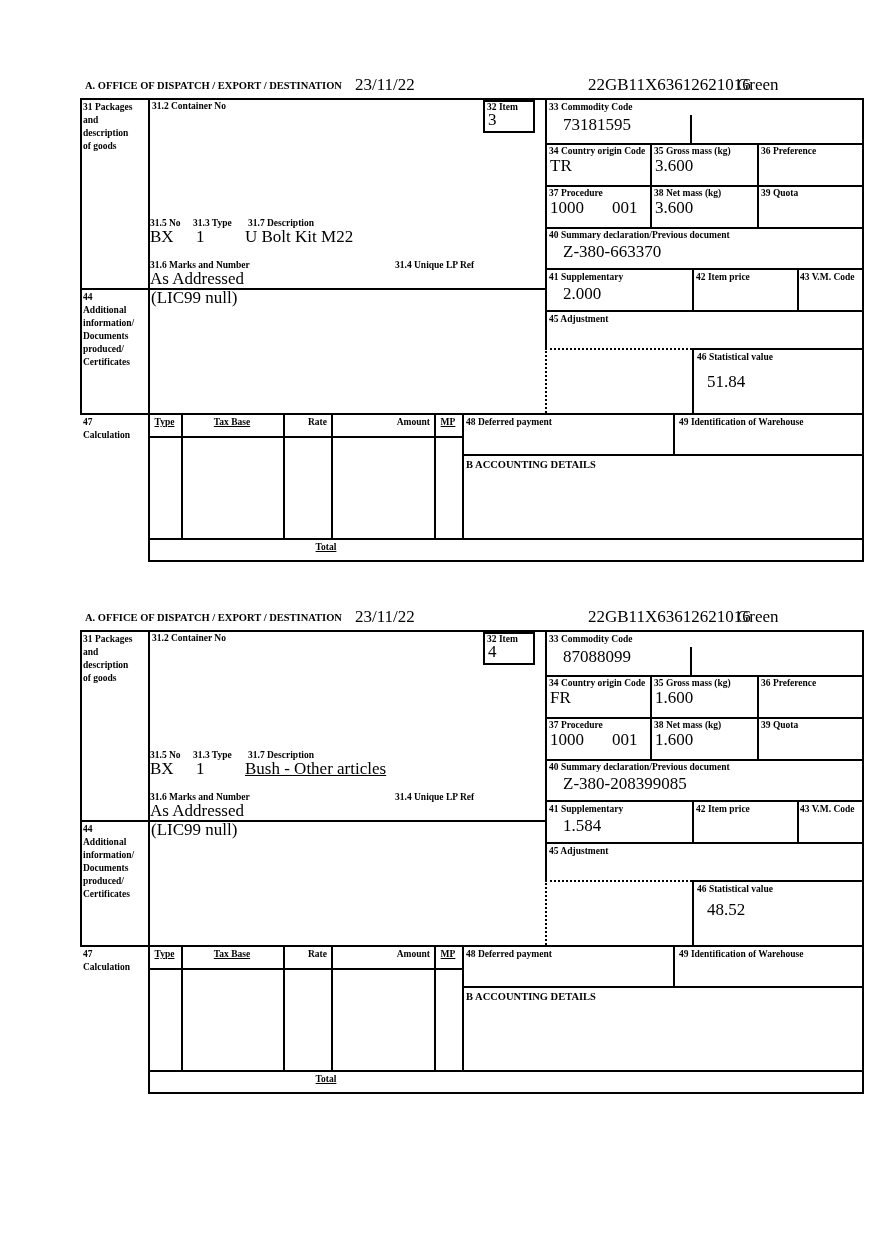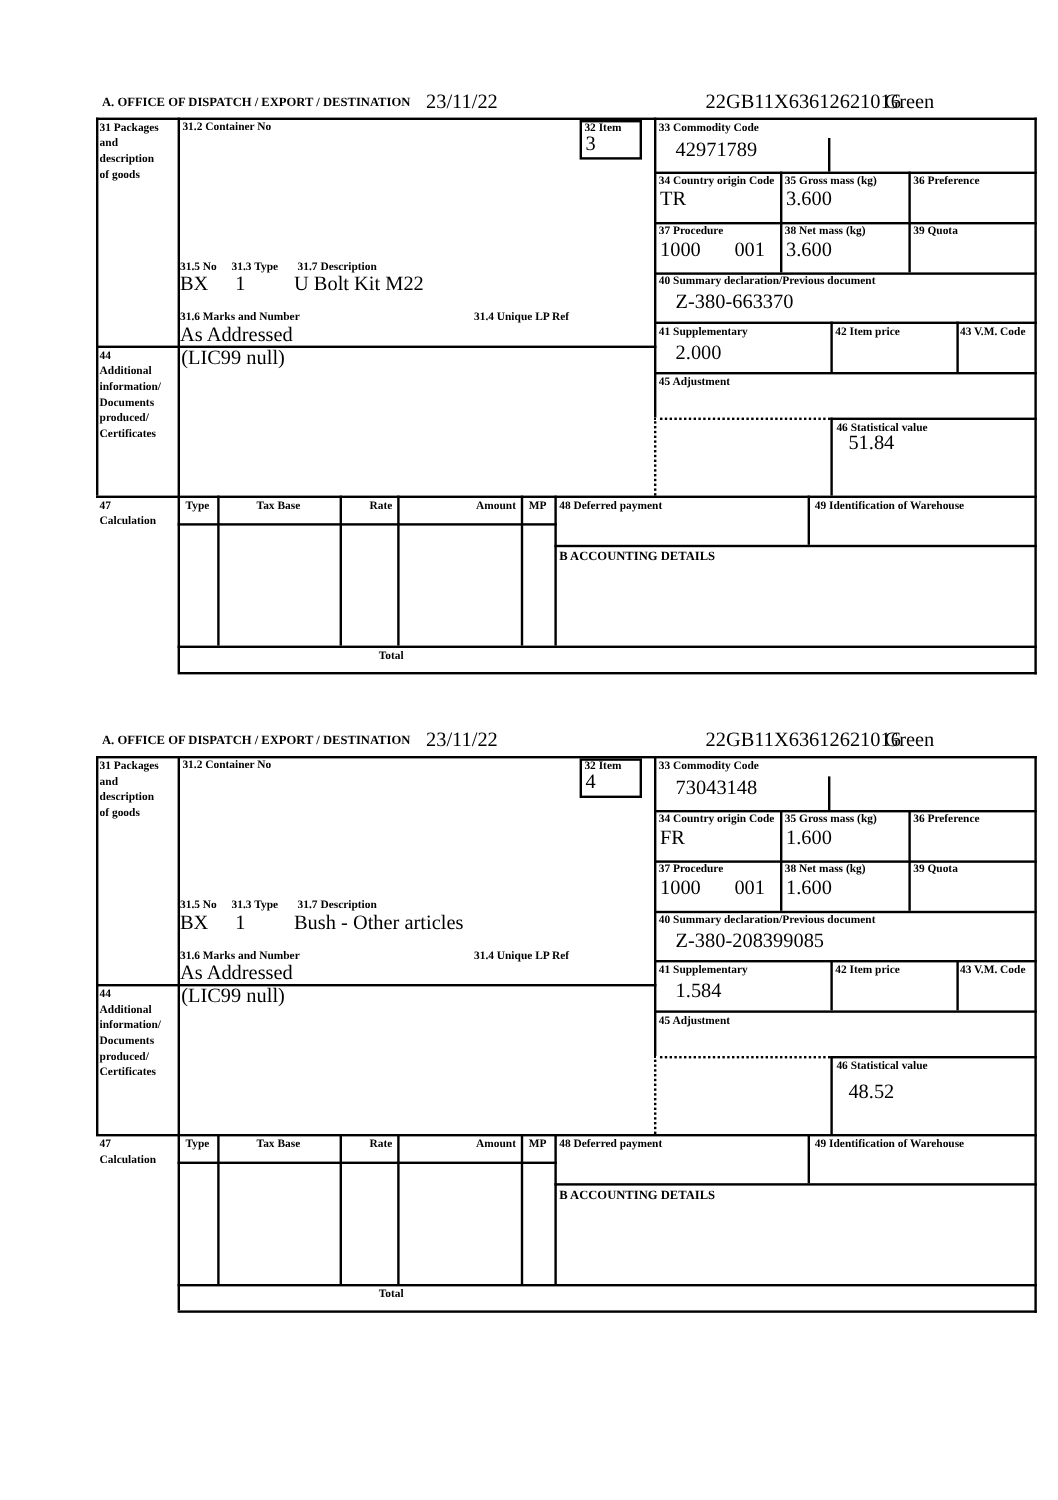--- a/index.html
+++ b/index.html
@@ -11,21 +11,21 @@
   .hl{position:absolute;background:#000;height:2px;}
   .vl{position:absolute;background:#000;width:2px;}
   .hd{position:absolute;height:0;border-top:2px dotted #000;}
   .vd{position:absolute;width:0;border-left:2px dotted #000;}
   .lab{position:absolute;font-weight:bold;font-size:9.5px;line-height:11px;white-space:nowrap;}
   .lab.blk span{display:block;line-height:13px;}
   .val{position:absolute;font-size:17px;line-height:16px;white-space:nowrap;}
   .hbig{position:absolute;font-weight:bold;font-size:10.5px;white-space:nowrap;}
   .itembox{position:absolute;left:483px;top:25px;width:52px;height:33px;
            border:2px solid #000;box-sizing:border-box;}
-  .ctr{text-align:center;}
+  .ctr{text-align:center;text-decoration:underline;}
   .rgt{text-align:right;padding-right:4px;box-sizing:border-box;}
 </style>
 </head>
 <body>
 
 <section class="form form-0">
 
   <div class="hbig" style="left:85px;top:5px;">A. OFFICE OF DISPATCH / EXPORT / DESTINATION</div>
   <div class="val" style="left:355px;top:2px;">23/11/22</div>
   <div class="val" style="left:588px;top:2px;">22GB11X63612621016</div>
@@ -70,21 +70,21 @@
     <span>and</span>
     <span>description</span>
     <span>of goods</span>
   </div>
   <div class="lab" style="left:152px;top:26px;">31.2 Container No</div>
 
   <div class="lab" style="left:487px;top:27px;">32 Item</div>
   <div class="val" style="left:488px;top:37px;">3</div>
 
   <div class="lab" style="left:549px;top:27px;">33 Commodity Code</div>
-  <div class="val" style="left:563px;top:42px;">42971789</div>
+  <div class="val" style="left:563px;top:42px;">73181595</div>
 
   <div class="lab" style="left:549px;top:71px;">34 Country origin Code</div>
   <div class="val" style="left:550px;top:83px;">TR</div>
   <div class="lab" style="left:654px;top:71px;">35 Gross mass (kg)</div>
   <div class="val" style="left:655px;top:83px;">3.600</div>
   <div class="lab" style="left:761px;top:71px;">36 Preference</div>
 
   <div class="lab" style="left:549px;top:113px;">37 Procedure</div>
   <div class="val" style="left:550px;top:125px;">1000</div>
   <div class="val" style="left:612px;top:125px;">001</div>
@@ -95,21 +95,21 @@
   <div class="lab" style="left:549px;top:155px;">40 Summary declaration/Previous document</div>
   <div class="val" style="left:563px;top:169px;">Z-380-663370</div>
 
   <div class="lab" style="left:549px;top:197px;">41 Supplementary</div>
   <div class="val" style="left:563px;top:211px;">2.000</div>
   <div class="lab" style="left:696px;top:197px;">42 Item price</div>
   <div class="lab" style="left:800px;top:197px;">43 V.M. Code</div>
 
   <div class="lab" style="left:549px;top:239px;">45 Adjustment</div>
   <div class="lab" style="left:697px;top:277px;">46 Statistical value</div>
-  <div class="val" style="left:707px;top:286px;text-align:center;">51.84</div>
+  <div class="val" style="left:707px;top:299px;text-align:center;">51.84</div>
 
   <div class="lab" style="left:150px;top:143px;">31.5 No</div>
   <div class="lab" style="left:193px;top:143px;">31.3 Type</div>
   <div class="lab" style="left:248px;top:143px;">31.7 Description</div>
   <div class="val" style="left:150px;top:154px;">BX</div>
   <div class="val" style="left:196px;top:154px;">1</div>
   <div class="val" style="left:245px;top:154px;">U Bolt Kit M22</div>
 
   <div class="lab" style="left:150px;top:185px;">31.6 Marks and Number</div>
   <div class="lab" style="left:395px;top:185px;">31.4 Unique LP Ref</div>
@@ -188,21 +188,21 @@
     <span>and</span>
     <span>description</span>
     <span>of goods</span>
   </div>
   <div class="lab" style="left:152px;top:26px;">31.2 Container No</div>
 
   <div class="lab" style="left:487px;top:27px;">32 Item</div>
   <div class="val" style="left:488px;top:37px;">4</div>
 
   <div class="lab" style="left:549px;top:27px;">33 Commodity Code</div>
-  <div class="val" style="left:563px;top:42px;">73043148</div>
+  <div class="val" style="left:563px;top:42px;">87088099</div>
 
   <div class="lab" style="left:549px;top:71px;">34 Country origin Code</div>
   <div class="val" style="left:550px;top:83px;">FR</div>
   <div class="lab" style="left:654px;top:71px;">35 Gross mass (kg)</div>
   <div class="val" style="left:655px;top:83px;">1.600</div>
   <div class="lab" style="left:761px;top:71px;">36 Preference</div>
 
   <div class="lab" style="left:549px;top:113px;">37 Procedure</div>
   <div class="val" style="left:550px;top:125px;">1000</div>
   <div class="val" style="left:612px;top:125px;">001</div>
@@ -220,21 +220,21 @@
 
   <div class="lab" style="left:549px;top:239px;">45 Adjustment</div>
   <div class="lab" style="left:697px;top:277px;">46 Statistical value</div>
   <div class="val" style="left:707px;top:295px;">48.52</div>
 
   <div class="lab" style="left:150px;top:143px;">31.5 No</div>
   <div class="lab" style="left:193px;top:143px;">31.3 Type</div>
   <div class="lab" style="left:248px;top:143px;">31.7 Description</div>
   <div class="val" style="left:150px;top:154px;">BX</div>
   <div class="val" style="left:196px;top:154px;">1</div>
-  <div class="val" style="left:245px;top:154px;">Bush - Other articles</div>
+  <div class="val" style="left:245px;top:154px;text-decoration:underline;">Bush - Other articles</div>
 
   <div class="lab" style="left:150px;top:185px;">31.6 Marks and Number</div>
   <div class="lab" style="left:395px;top:185px;">31.4 Unique LP Ref</div>
   <div class="val" style="left:150px;top:196px;">As Addressed</div>
 
   <div class="lab blk" style="left:83px;top:216px;">
     <span>44</span>
     <span>Additional</span>
     <span>information/</span>
     <span>Documents</span>

